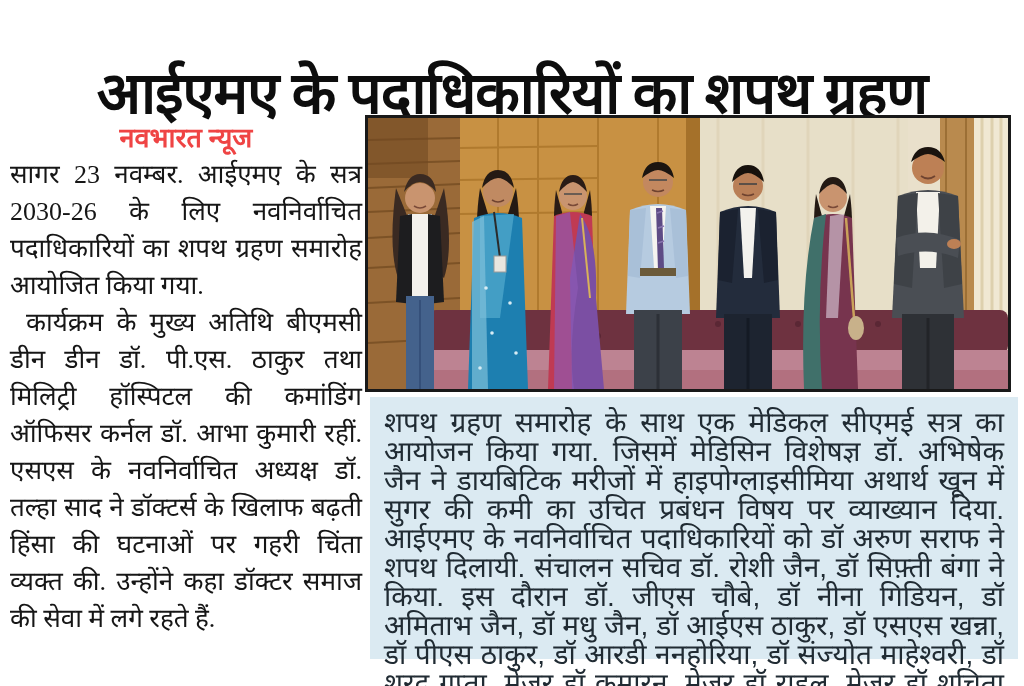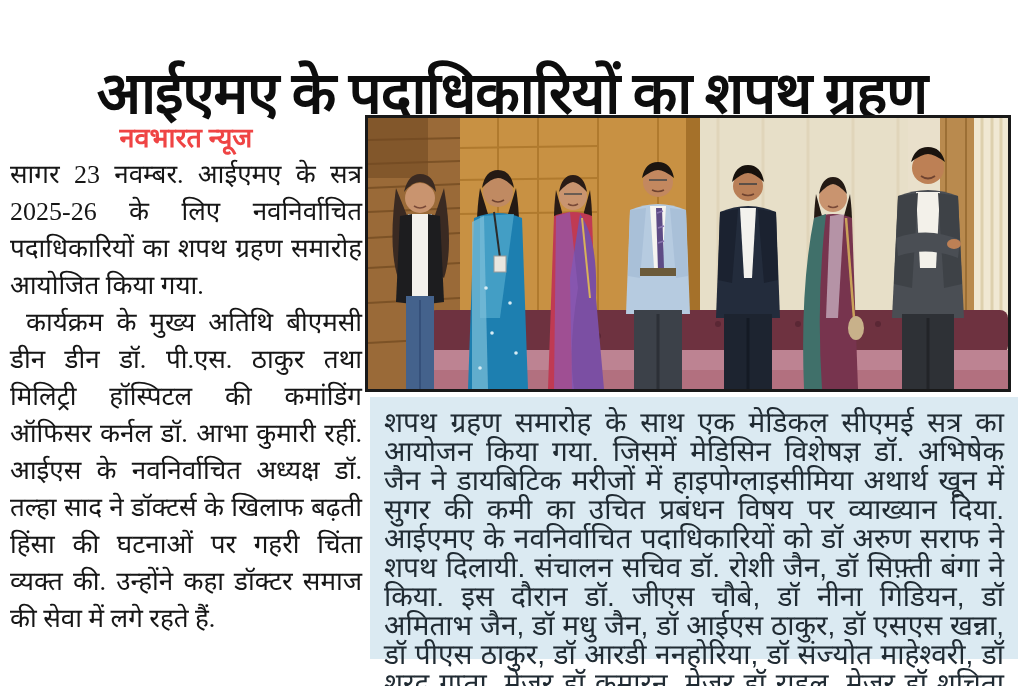--- a/index.html
+++ b/index.html
@@ -41,22 +41,22 @@
 </style>
 </head>
 <body>
 
 <div>
 
   <h1 class="headline">आईएमए के पदाधिकारियों का शपथ ग्रहण</h1>
 
   <div class="left-col">
     <div class="byline">नवभारत न्यूज</div>
-    <p class="para">सागर 23 नवम्बर. आईएमए के सत्र 2025-26 के लिए नवनिर्वाचित पदाधिकारियों का शपथ ग्रहण समारोह आयोजित किया गया.</p>
-    <p class="para indent">कार्यक्रम के मुख्य अतिथि बीएमसी डीन डीन डॉ. पी.एस. ठाकुर तथा मिलिट्री हॉस्पिटल की कमांडिंग ऑफिसर कर्नल डॉ. आभा कुमारी रहीं. आईएस के नवनिर्वाचित अध्यक्ष डॉ. तल्हा साद ने डॉक्टर्स के खिलाफ बढ़ती हिंसा की घटनाओं पर गहरी चिंता व्यक्त की. उन्होंने कहा डॉक्टर समाज की सेवा में लगे रहते हैं.</p>
+    <p class="para">सागर 23 नवम्बर. आईएमए के सत्र 2030-26 के लिए नवनिर्वाचित पदाधिकारियों का शपथ ग्रहण समारोह आयोजित किया गया.</p>
+    <p class="para indent">कार्यक्रम के मुख्य अतिथि बीएमसी डीन डीन डॉ. पी.एस. ठाकुर तथा मिलिट्री हॉस्पिटल की कमांडिंग ऑफिसर कर्नल डॉ. आभा कुमारी रहीं. एसएस के नवनिर्वाचित अध्यक्ष डॉ. तल्हा साद ने डॉक्टर्स के खिलाफ बढ़ती हिंसा की घटनाओं पर गहरी चिंता व्यक्त की. उन्होंने कहा डॉक्टर समाज की सेवा में लगे रहते हैं.</p>
   </div>
 
   <div class="photo-frame">
     <svg width="640" height="271" viewBox="0 0 640 271" xmlns="http://www.w3.org/2000/svg">
 
       <rect x="0" y="0" width="640" height="271" fill="#e9e0cb"></rect>
       <g stroke="#ddd2b6" stroke-width="3">
         <line x1="350" y1="0" x2="350" y2="200"></line>
           <line x1="395" y1="0" x2="395" y2="200"></line>
         <line x1="440" y1="0" x2="440" y2="200"></line>

